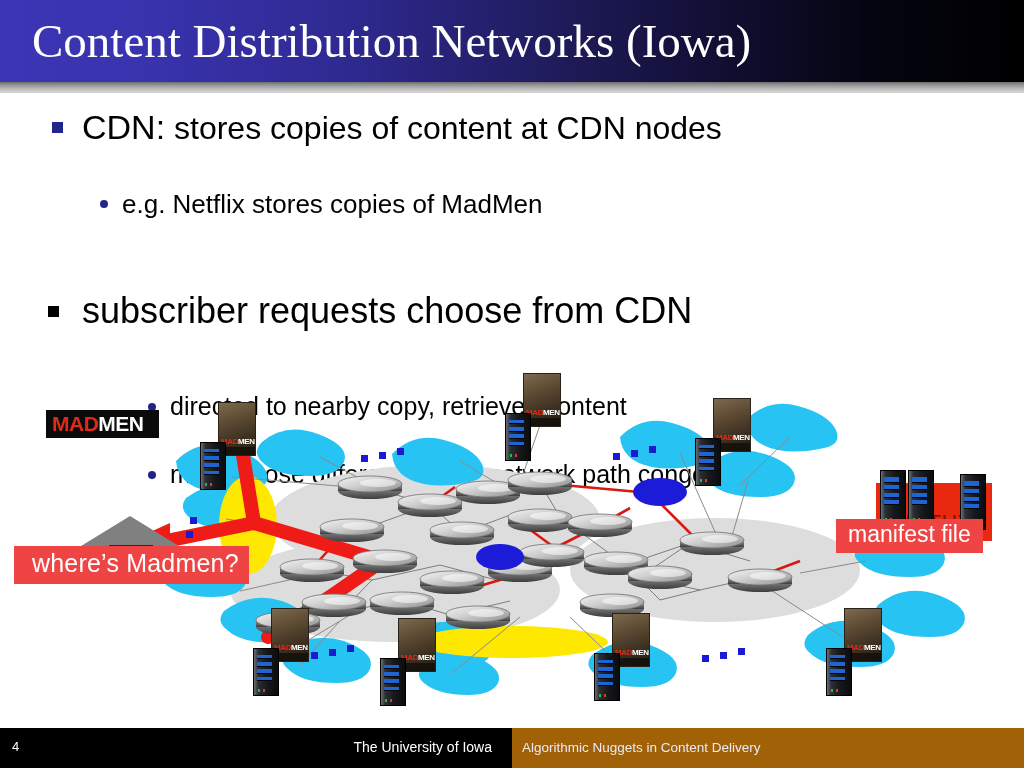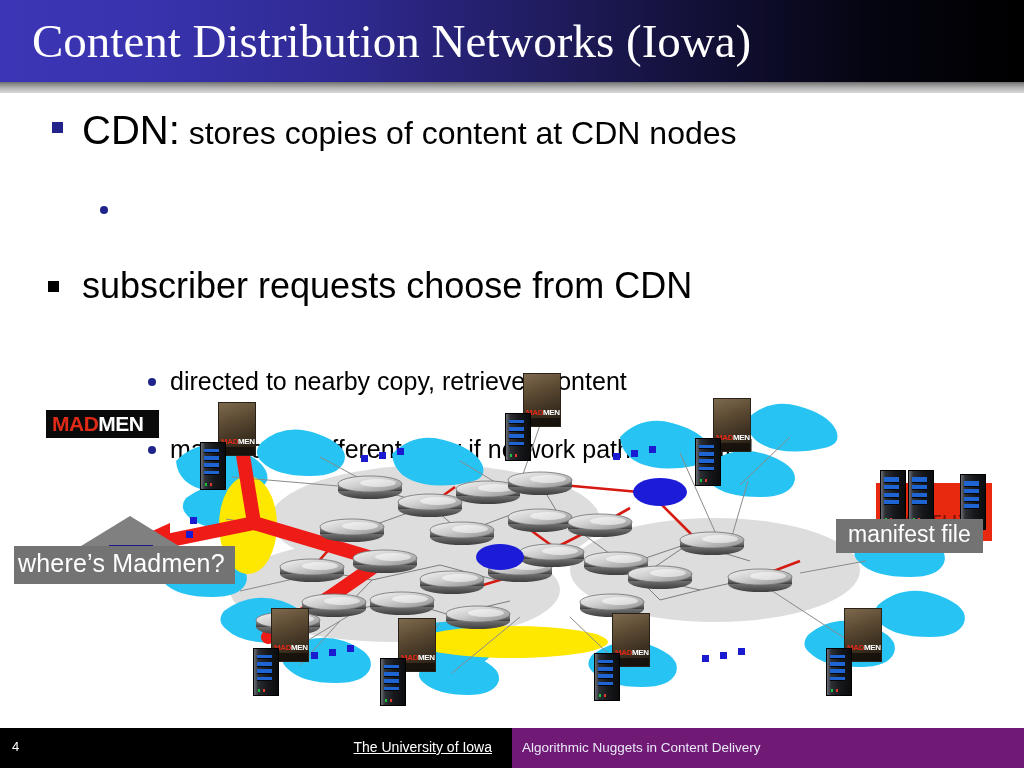--- a/index.html
+++ b/index.html
@@ -69,21 +69,21 @@
     position: absolute;
     width: 8px; height: 8px;
     border-radius: 50%;
     background: #23238c;
     top: 11px;
   }
 
   #b1 { left: 52px; top: 8px; font-size: 32px; }
   #b1 .marker { left: 0px; background: #23238c; }
   #b1 .txt { margin-left: 30px; }
-  #b1 .lead { font-size: 40px; }
+  #b1 .lead { font-size: 34px; }
 
   #b2 { left: 100px; top: 50px; font-size: 26px; }
   #b2 .dot { left: 0px; }
   #b2 .txt { margin-left: 22px; }
 
   #b3 { left: 48px; top: 120px; font-size: 36px; }
   #b3 .marker { left: 0px; background: #000000; top: 16px; }
   #b3 .txt { margin-left: 34px; }
 
   #b4 { left: 148px; top: 180px; font-size: 25px; }
@@ -98,28 +98,28 @@
   #diagram {
     position: absolute;
     left: 0; top: 365px;
     width: 1024px; height: 355px;
   }
   #diagram svg { display: block; }
 
   
   .lbl-blue {
     position: absolute;
-    background: #737373;
+    background: #ef4444;
     color: #ffffff;
     font-family: "Liberation Sans", sans-serif;
     white-space: nowrap;
   }
   #where-label {
     left: 14px; top: 546px;
-    padding: 3px 10px 6px 4px;
+    padding: 3px 10px 6px 18px;
     font-size: 25px;
     letter-spacing: 0.2px;
   }
   #manifest-label {
     left: 836px; top: 519px;
     padding: 2px 12px 5px 12px;
     font-size: 23px;
   }
 
   
@@ -149,37 +149,36 @@
   #footer-left {
     position: absolute;
     left: 0; top: 0;
     width: 512px; height: 40px;
     background: #000000;
   }
   #footer-right {
     position: absolute;
     left: 512px; top: 0;
     width: 512px; height: 40px;
-    background: #701a75;
+    background: #a16207;
   }
   #slide-number {
     position: absolute;
     left: 12px; top: 11px;
     color: #ffffff;
     font-size: 13px;
     font-family: "Liberation Sans", sans-serif;
   }
   #org-name {
     position: absolute;
     right: 20px; top: 11px;
     color: #ffffff;
     font-size: 14px;
     font-family: "Liberation Sans", sans-serif;
     white-space: nowrap;
-    text-decoration: underline;
   }
   #deck-title {
     position: absolute;
     left: 10px; top: 12px;
     color: #e9e9f7;
     font-size: 13.5px;
     font-family: "Liberation Sans", sans-serif;
     white-space: nowrap;
   }
 
@@ -273,20 +272,21 @@
 
 <div id="body-text">
 
   <div class="bullet-l1" id="b1">
     <span class="marker"></span>
     <span class="txt"><span class="lead">CDN:</span><span> stores copies of content at CDN nodes</span></span>
   </div>
 
   <div class="bullet-l2" id="b2">
     <span class="dot"></span>
+    <span class="txt">e.g. Netflix stores copies of MadMen</span>
   </div>
 
   <div class="bullet-l1" id="b3">
     <span class="marker"></span>
     <span class="txt">subscriber requests choose from CDN</span>
   </div>
 
   <div class="bullet-l2" id="b4">
     <span class="dot"></span>
     <span class="txt">directed to nearby copy, retrieves content</span>

